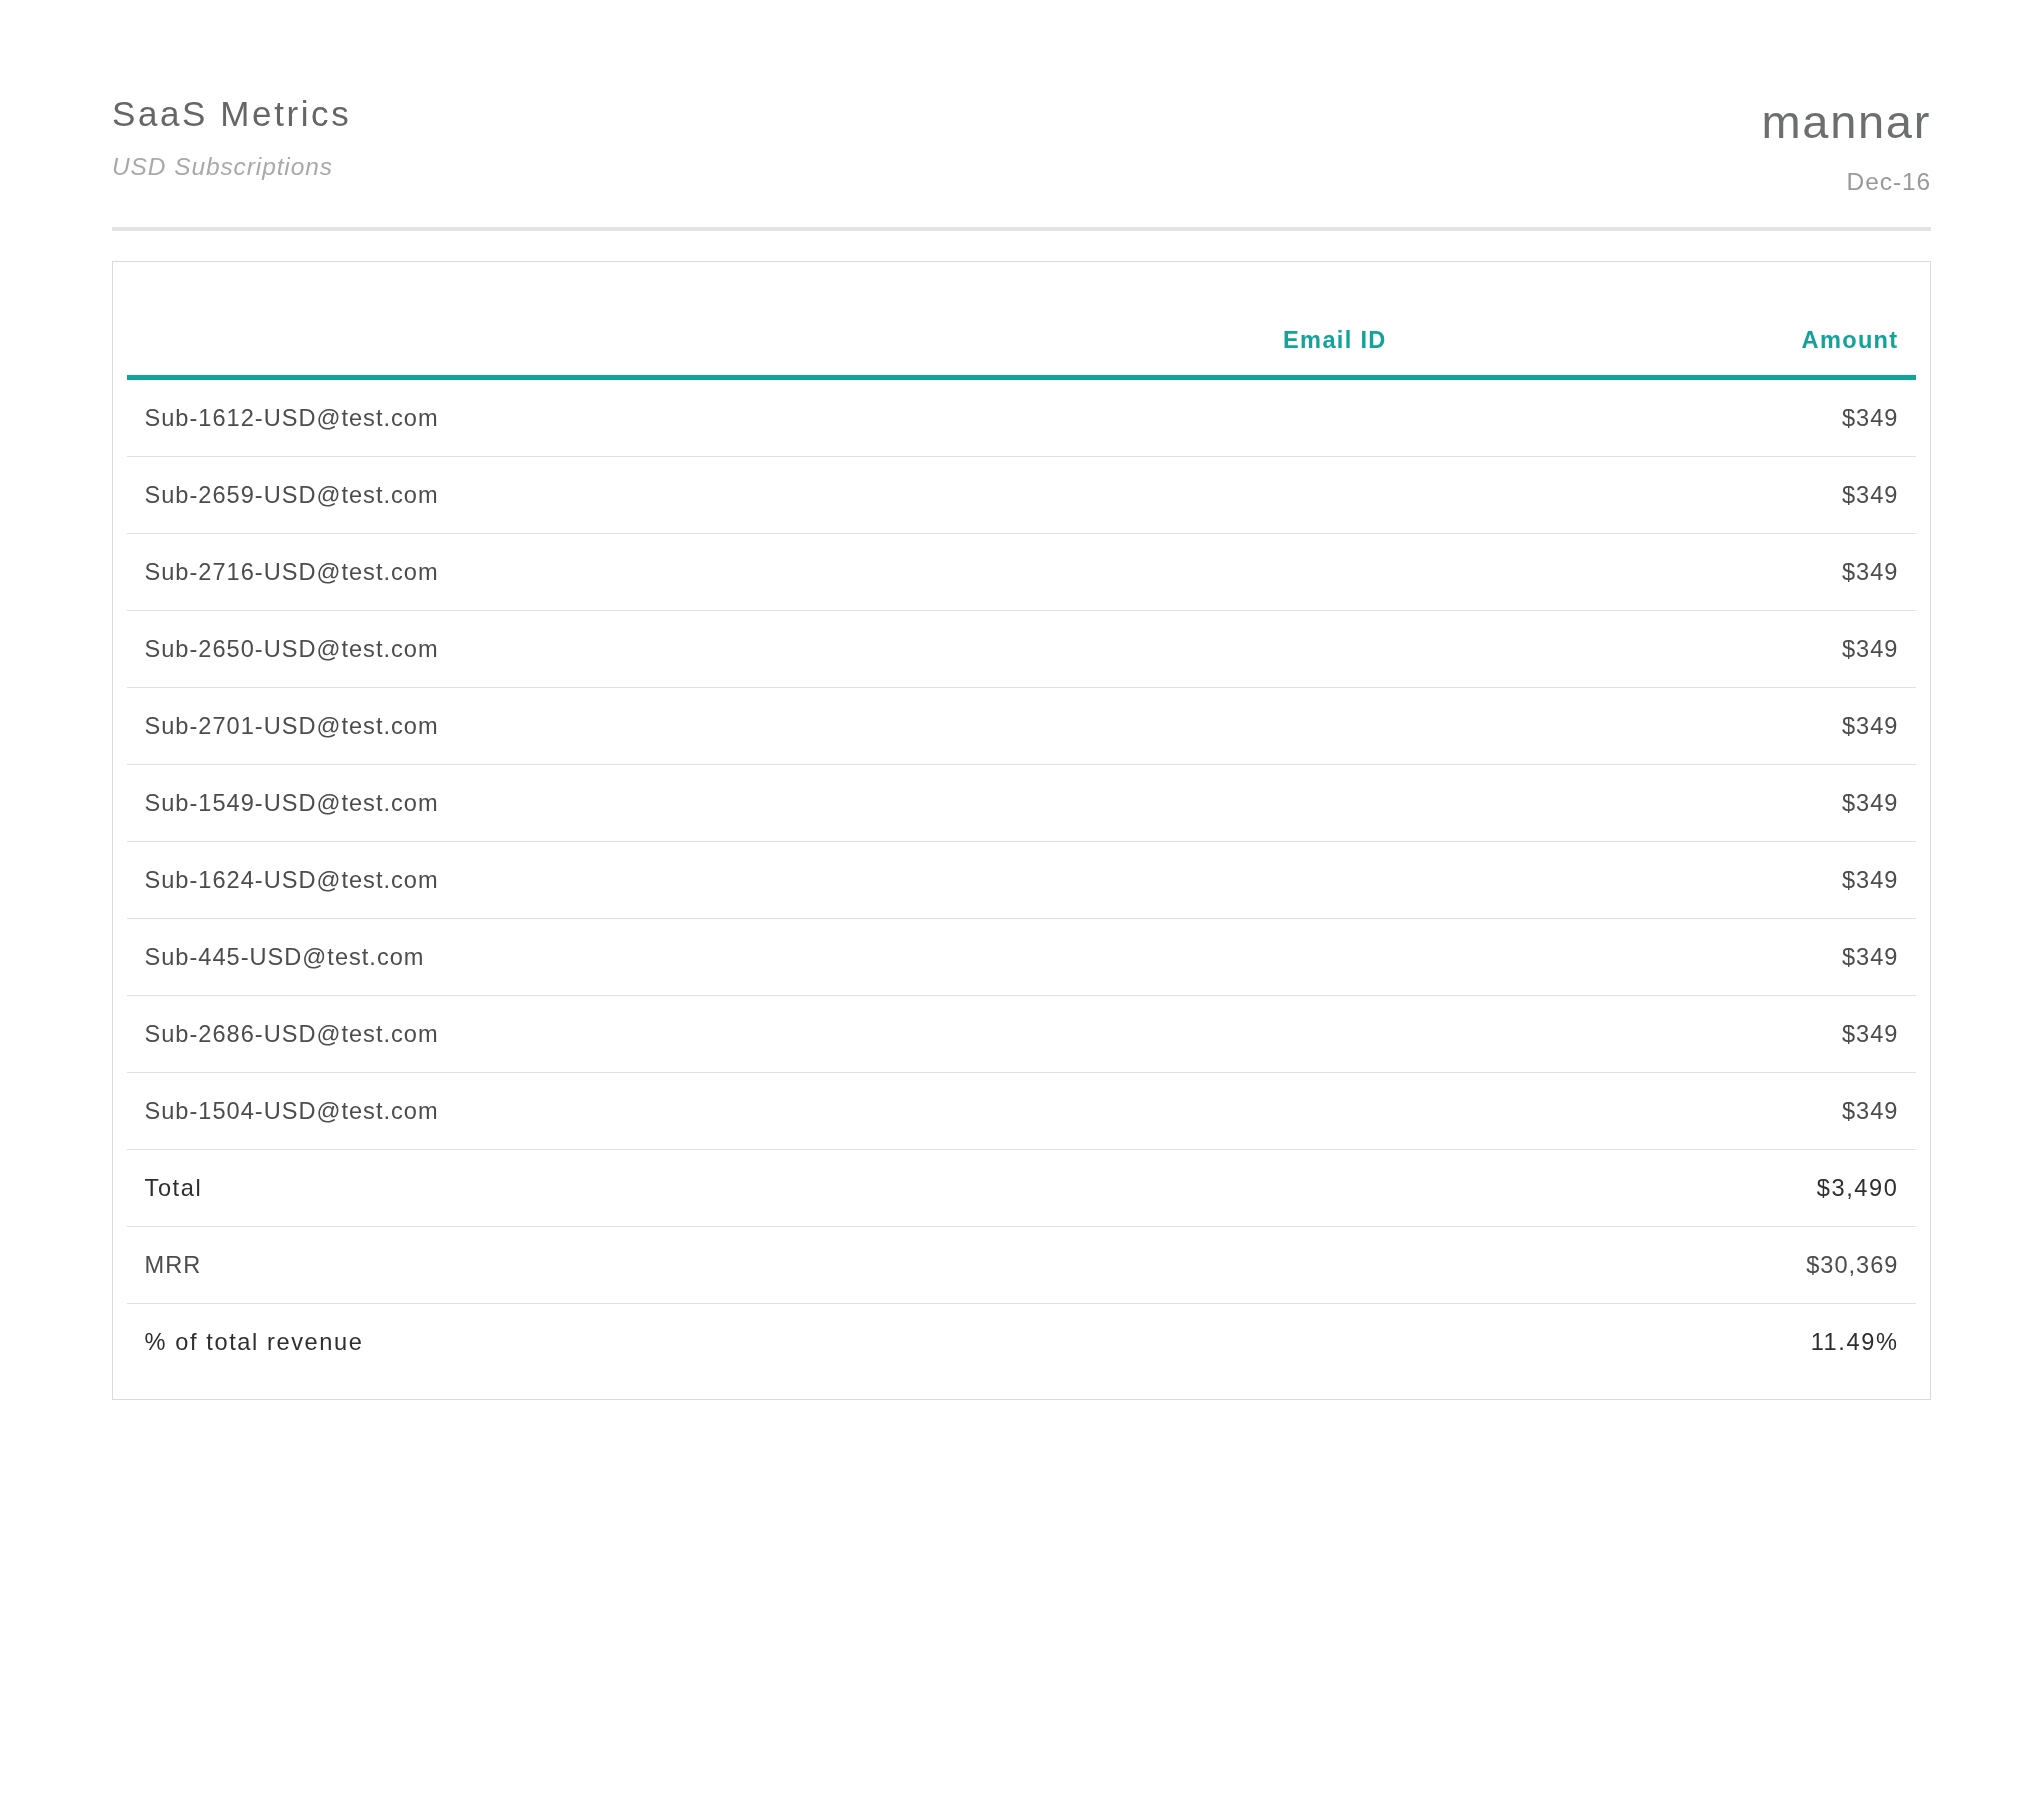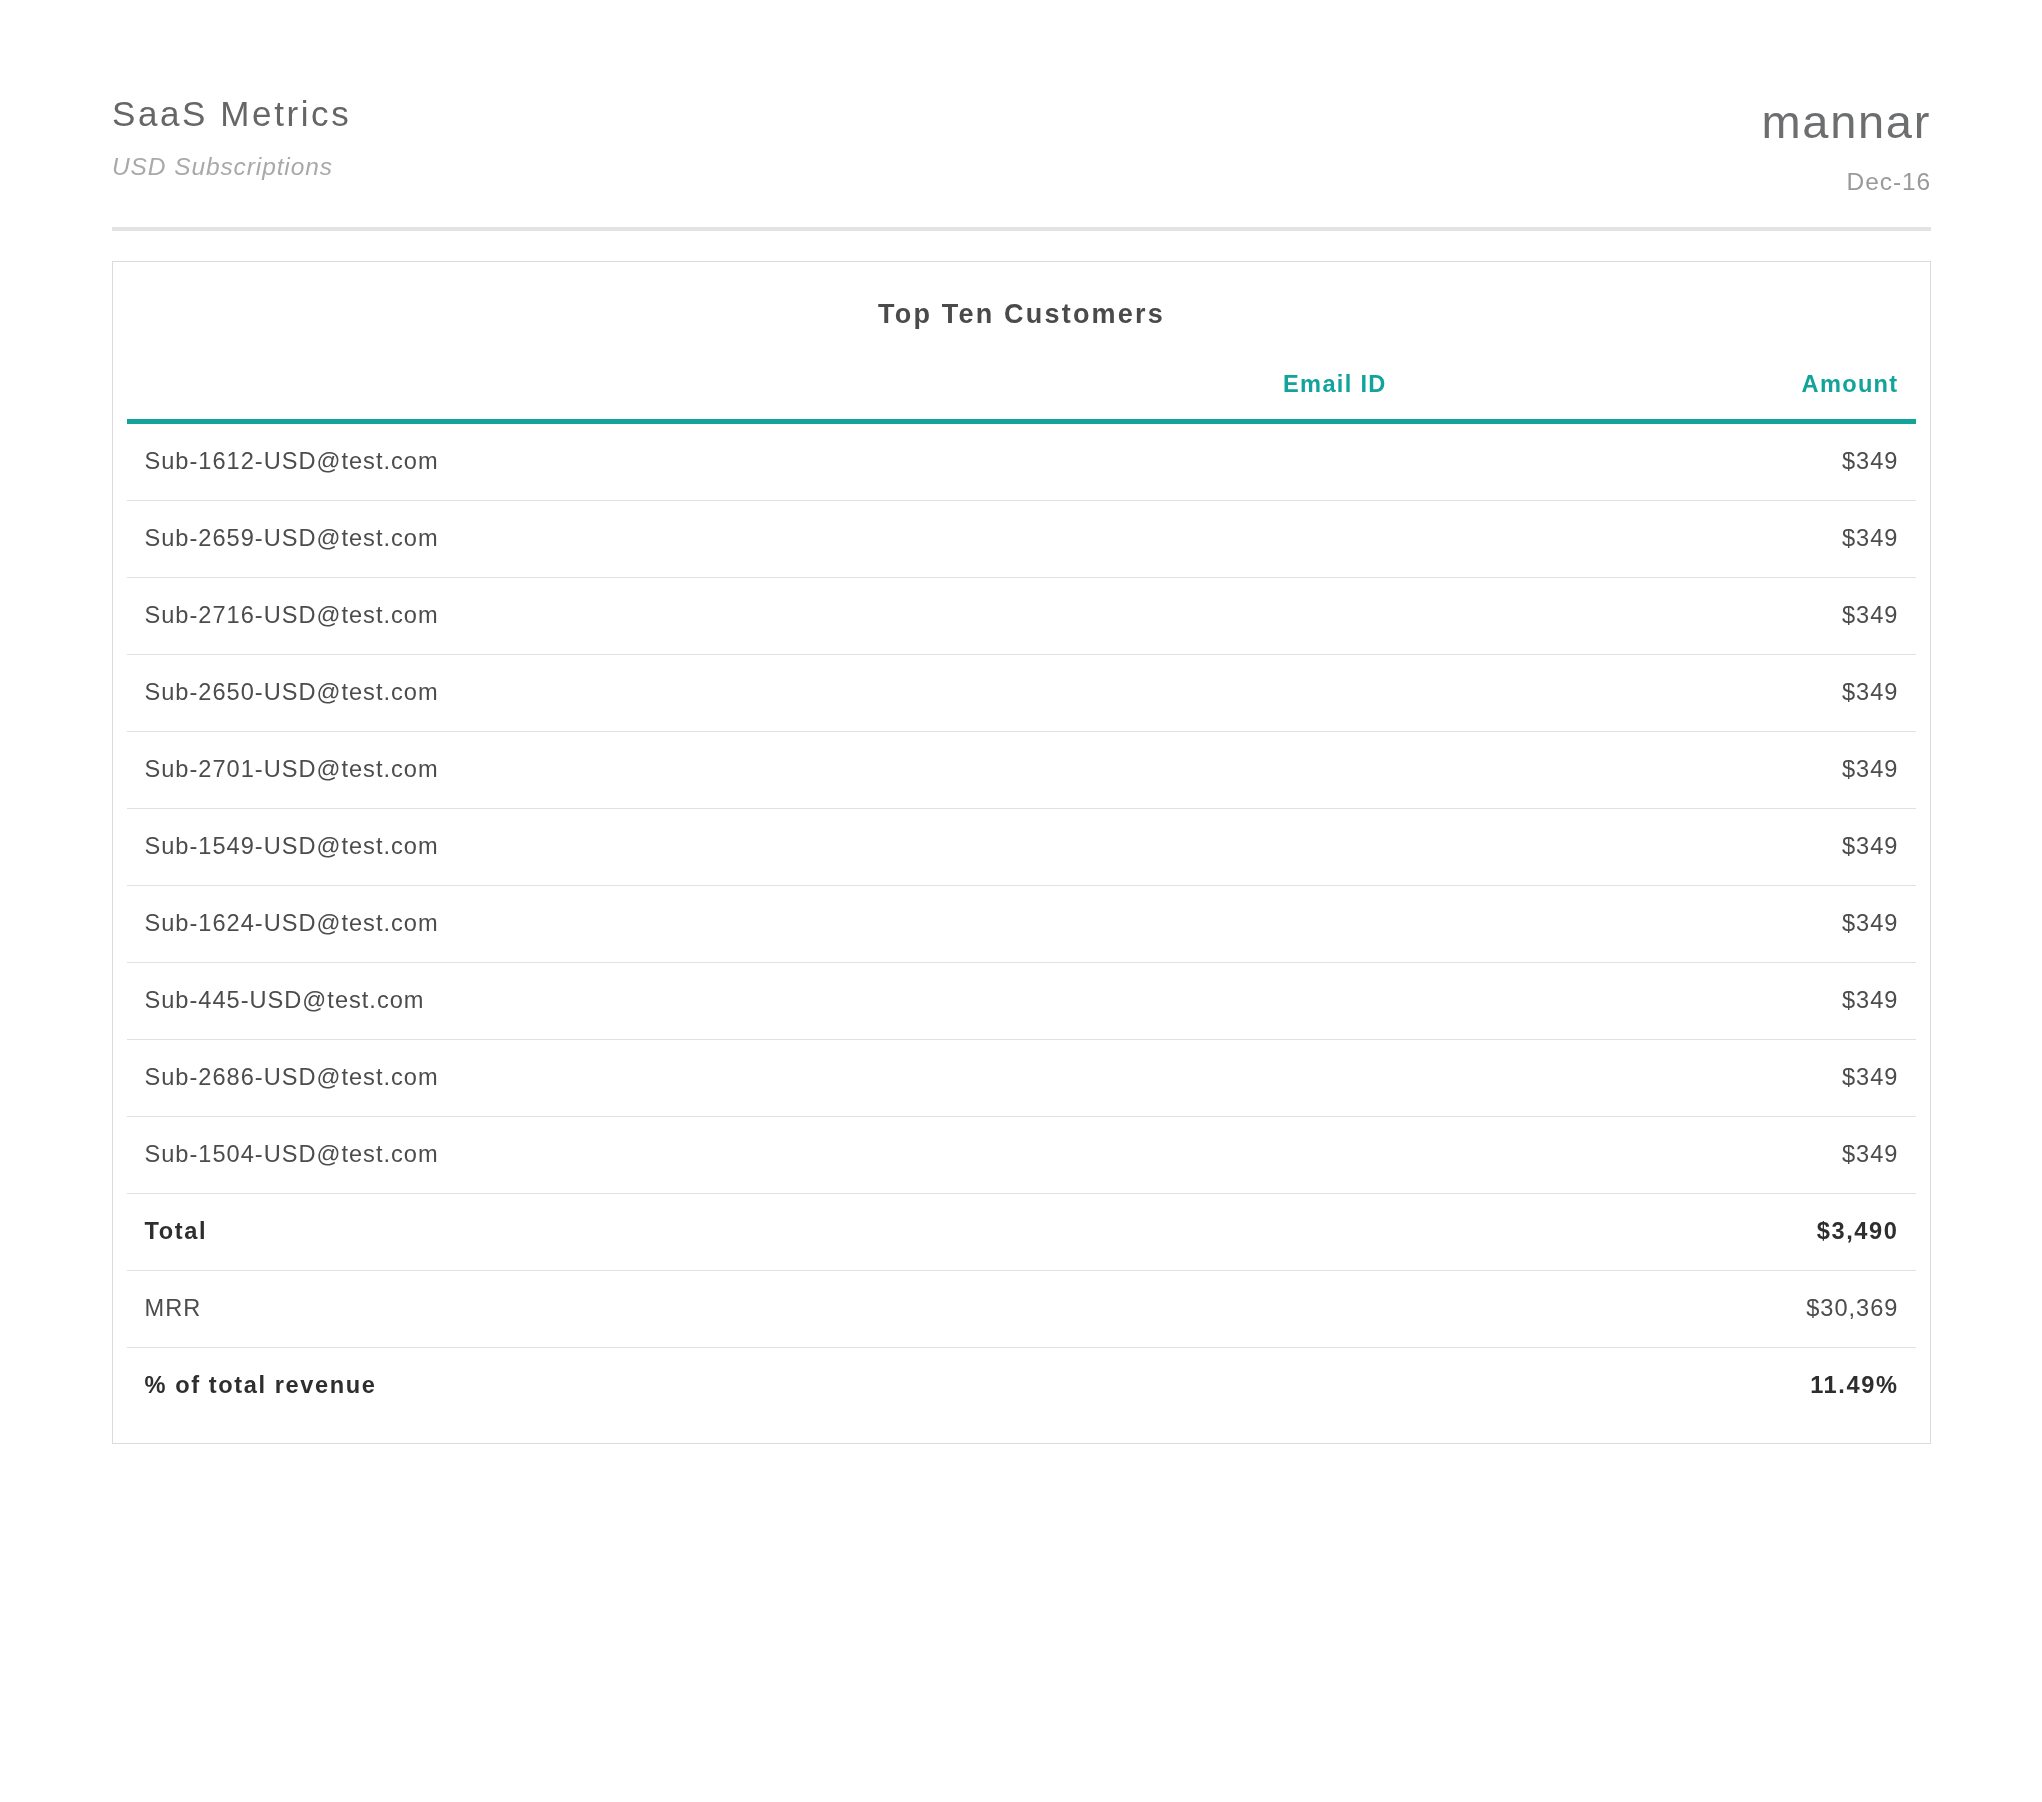--- a/index.html
+++ b/index.html
@@ -86,21 +86,21 @@
   .customers-table td {
     font-size: 23.6px;
     letter-spacing: 1px;
     color: #4c4c4d;
     padding: 24.5px 17.5px;
     border-bottom: 1.7px solid #e1e1e1;
   }
   .customers-table td.amount { text-align: right; }
 
   .customers-table tr.bold td {
-    font-weight: bold;
+    font-weight: normal;
     color: #2e2e2f;
     letter-spacing: 1.6px;
   }
   .customers-table tr:last-child td { border-bottom: none; }
 </style>
 </head>
 <body>
 
 <div class="page">
 
@@ -111,21 +111,20 @@
     </div>
     <div>
       <div class="brand-name">mannar</div>
       <div class="report-date">Dec-16</div>
     </div>
   </div>
 
   <hr class="header-divider">
 
   <section class="customers-card">
-    <h2 class="table-title">Top Ten Customers</h2>
 
     <table class="customers-table">
       <thead>
         <tr>
           <th class="col-email">Email ID</th>
           <th class="col-amount">Amount</th>
         </tr>
       </thead>
       <tbody>
         <tr>

